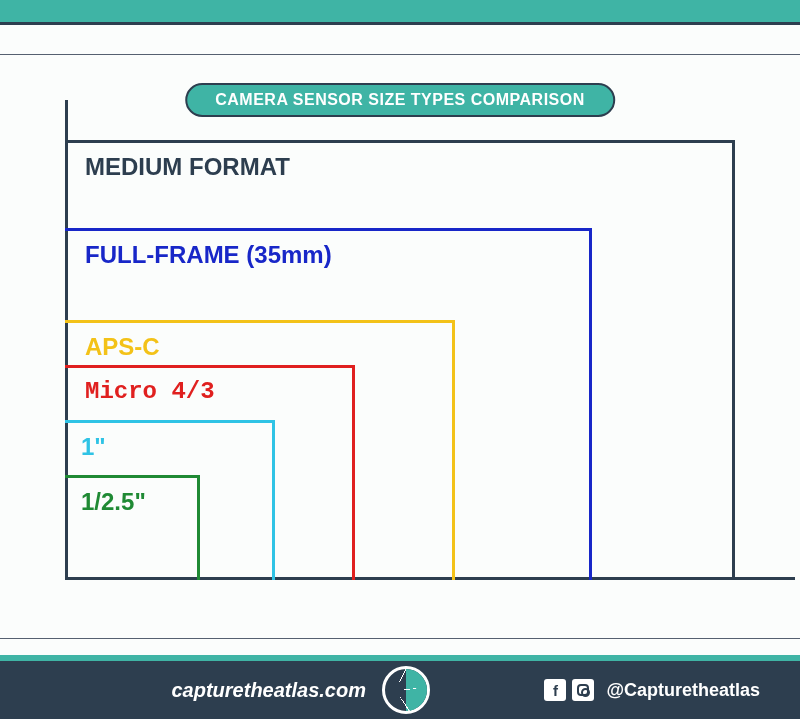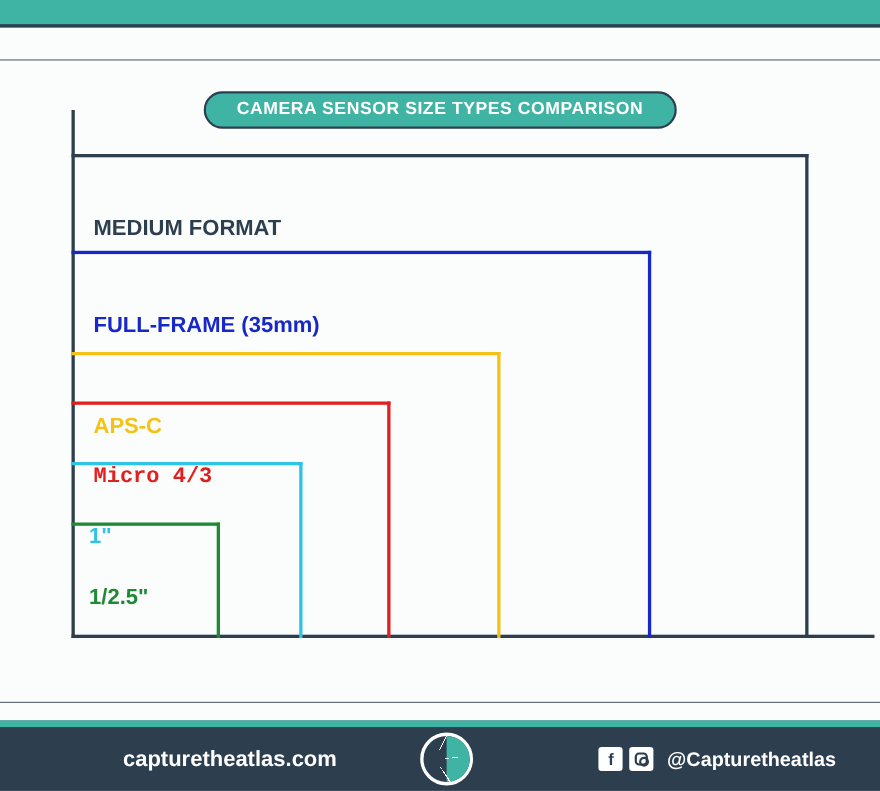--- a/index.html
+++ b/index.html
@@ -66,23 +66,22 @@
     bottom: 0;
     border: 3px solid;
     border-left: none;
     border-bottom: none;
   }
   .sensor .lbl {
     position: absolute;
     top: 10px;
     left: 20px;
     font-weight: 700;
-    font-size: 20px;
+    font-size: 24px;
     white-space: nowrap;
-    margin-top: 44px;
   }
   .s-medium   { width: 670px; height: 440px; border-color: #2d3e4f; }
   .s-medium .lbl { color: #2d3e4f; }
   .s-full     { width: 527px; height: 352px; border-color: #1827c8; }
   .s-full .lbl { color: #1827c8; }
   .s-apsc     { width: 390px; height: 260px; border-color: #f3c218; padding-left: 16px; }
   .s-apsc .lbl { color: #f3c218; }
   .s-m43      { width: 290px; height: 215px; border-color: #e0201f; font-family: Liberation Mono, monospace; }
   .s-m43 .lbl { color: #e0201f; }
   .s-1in      { width: 210px; height: 160px; border-color: #2fc3e5; }
@@ -95,24 +94,25 @@
     left: 0; right: 0; bottom: 0;
     background: #2d3e4f;
     border-top: 6px solid #3fb4a5;
     height: 64px;
     display: flex;
     align-items: center;
     color: #fff;
   }
   .footer-band .site {
     flex: 1;
-    text-align: center;
+    text-align: right;
     padding-left: 52px;
     font-weight: 700;
     font-size: 20px;
+    font-style: italic;
   }
   .footer-band .logo-wrap {
     width: 80px;
     display: flex;
     justify-content: center;
   }
   .footer-band .social {
     flex: 1;
     display: flex;
     justify-content: flex-end;

